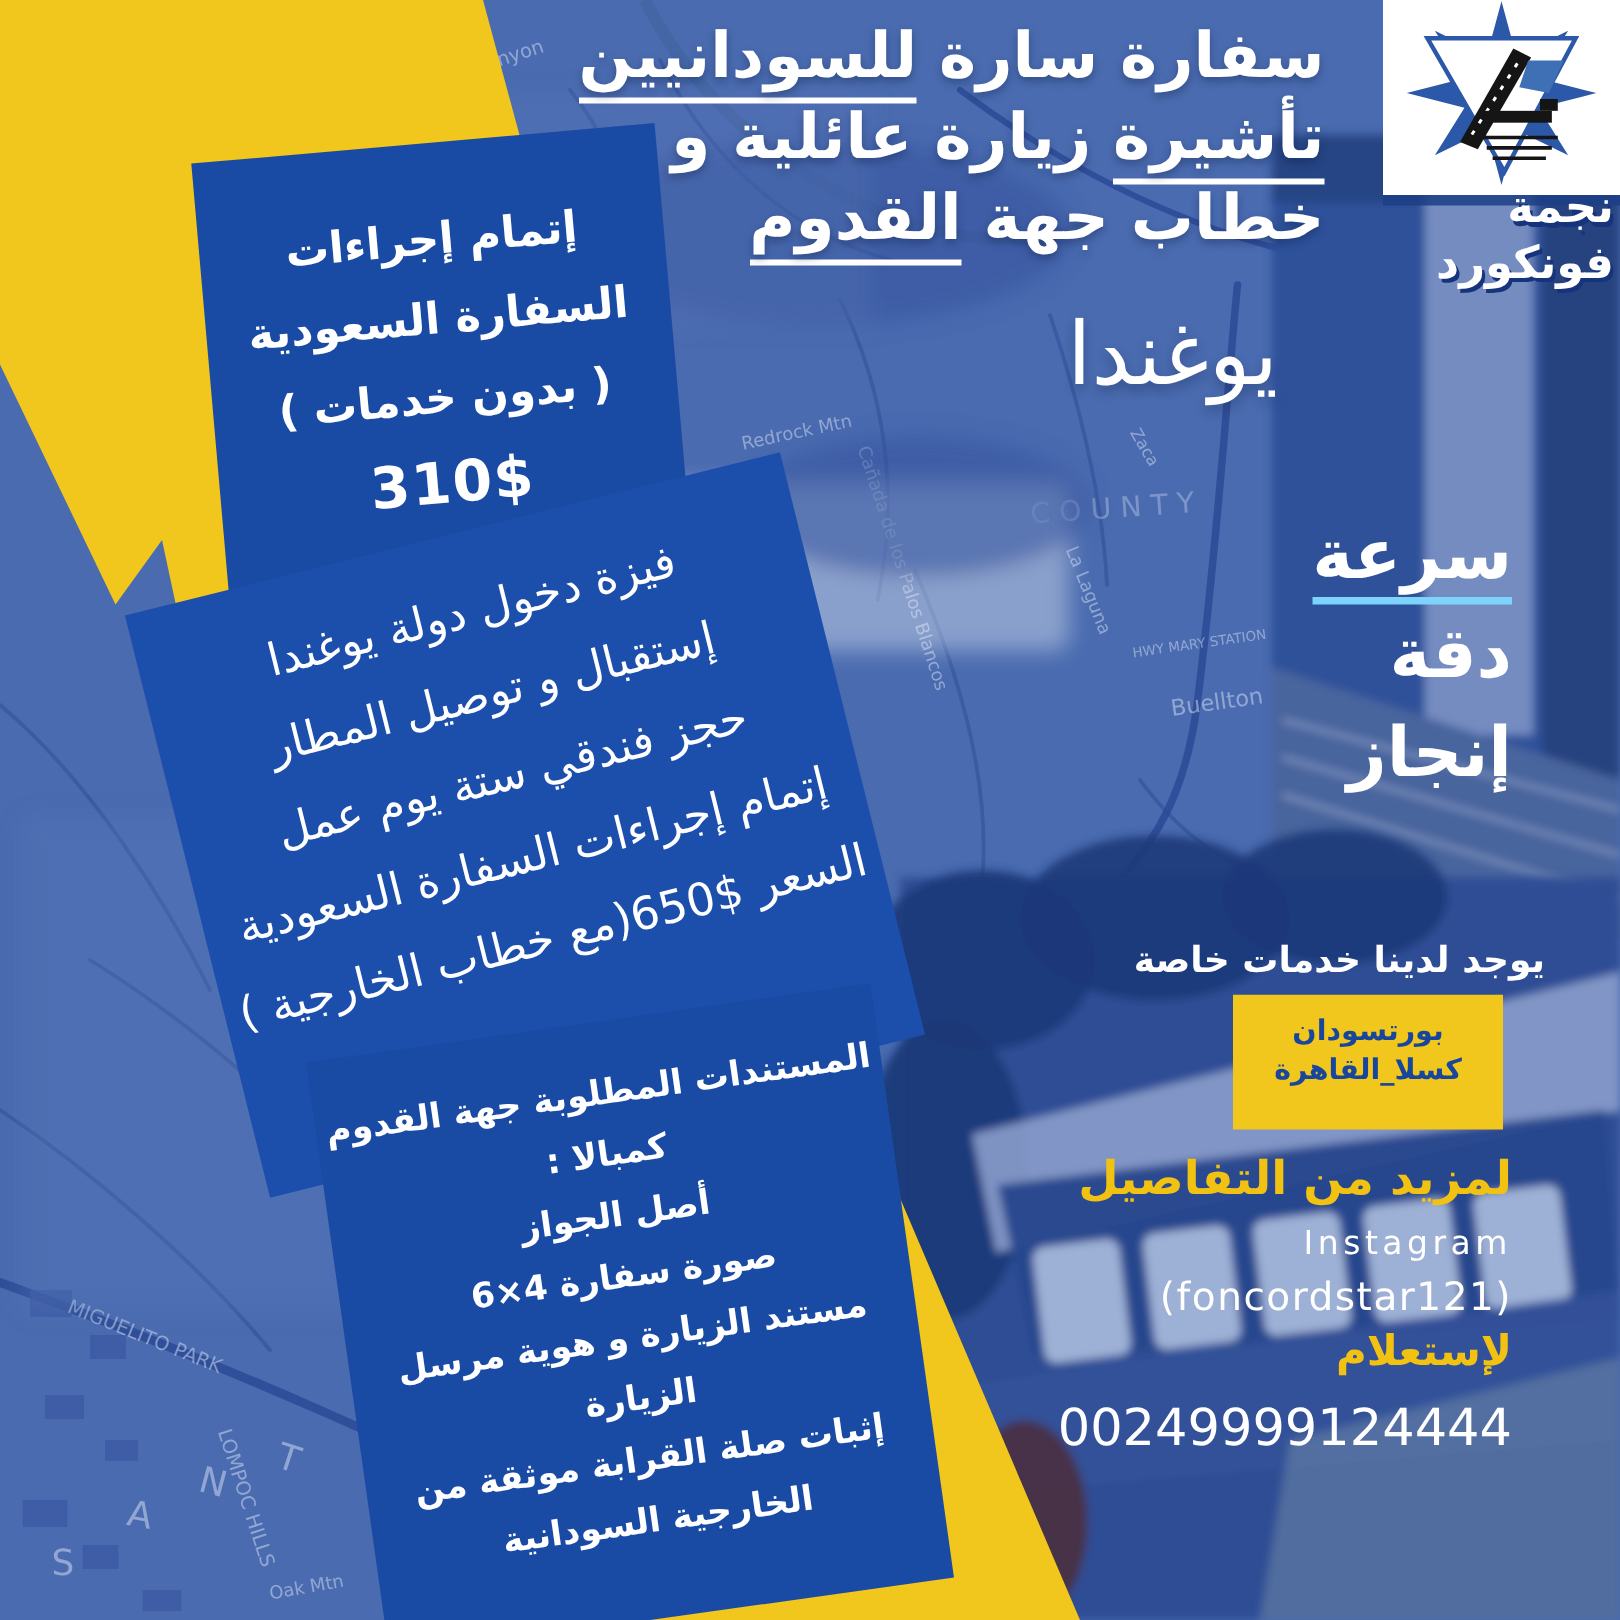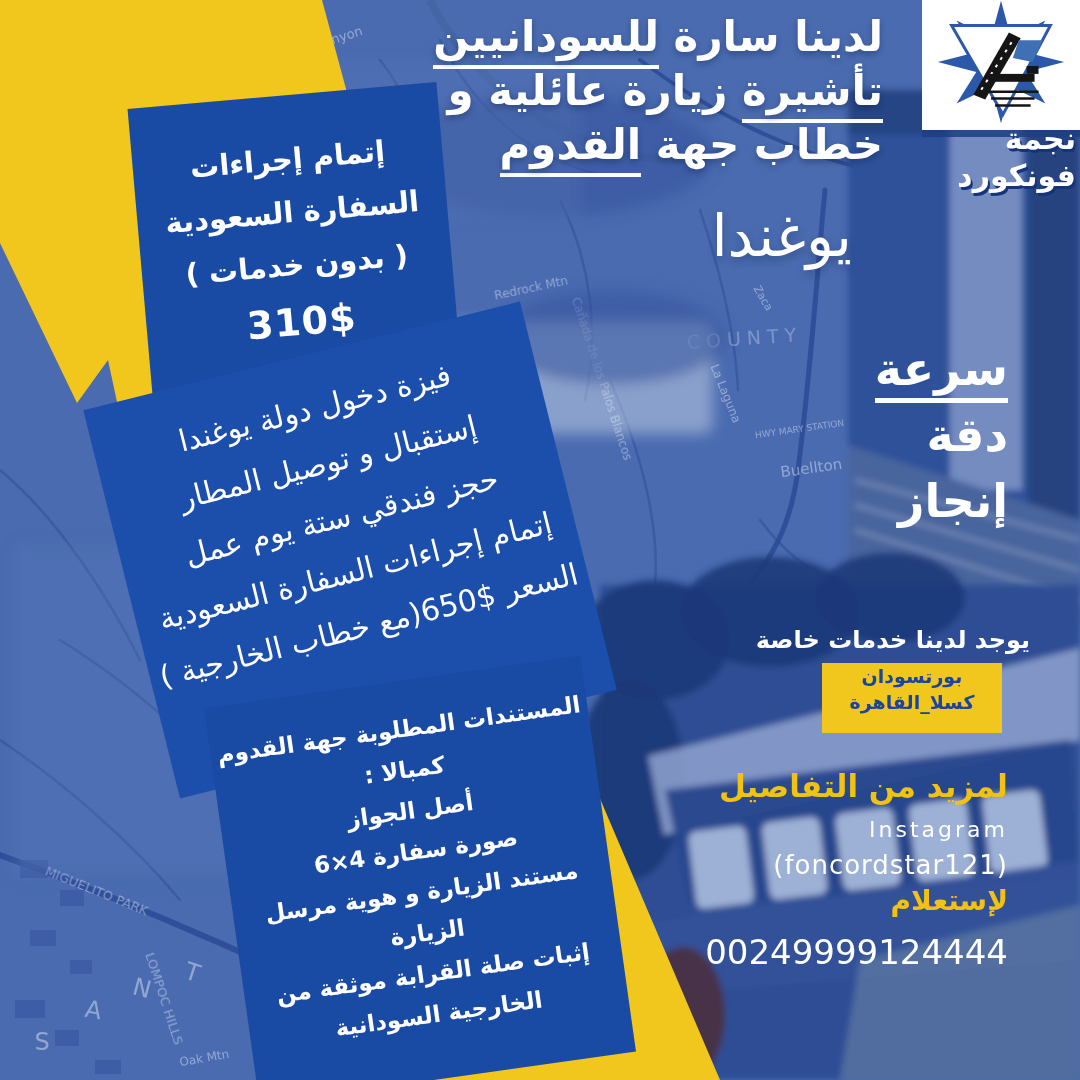--- a/index.html
+++ b/index.html
@@ -22,24 +22,24 @@
   .title{right:197px;top:10px;z-index:7;color:#fff;text-align:right;
          font-size:42px;font-weight:bold;line-height:54px;
          text-shadow:0 3px 6px rgba(10,25,60,.35);}
   .u{border-bottom:4px solid #fff;padding-bottom:4px;text-align:right;}
   .country{right:228px;top:202px;z-index:7;color:#fff;font-size:58px;font-weight:normal;
            text-shadow:0 4px 8px rgba(10,25,60,.3);}
 
   
   .qualities{right:72px;top:336px;z-index:7;color:#fff;text-align:right;
              font-size:46px;font-weight:bold;line-height:66px;}
-  .qualities .u{border-bottom:5px solid #ffffff;padding-bottom:2px;}
+  .qualities .u{border-bottom:5px solid #7dd3fc;padding-bottom:2px;}
   .special{right:50px;top:626px;z-index:7;color:#fff;font-size:24px;font-weight:bold;letter-spacing:4px;}
-  .badge{left:822px;top:663px;width:180px;height:70px;background:#F2C71D;z-index:7;
-         color:#17469C;font-size:19px;font-weight:bold;text-align:center;line-height:26px;box-sizing:border-box;}
+  .badge{left:822px;top:663px;width:180px;height:90px;background:#F2C71D;z-index:7;
+         color:#17469C;font-size:19px;font-weight:bold;text-align:center;line-height:26px;padding-top:11px;box-sizing:border-box;}
   .contact{right:72px;top:768px;z-index:7;color:#fff;text-align:right;}
   .c-details{font-size:31px;font-weight:bold;color:#F2C212;margin-bottom:8px;}
   .c-insta{font-size:22px;letter-spacing:3px;line-height:36px;}
   .c-handle{font-size:26px;letter-spacing:1px;line-height:34px;}
   .c-inquiry{font-size:28px;font-weight:bold;color:#F2C212;line-height:38px;margin-bottom:8px;}
   .c-phone{font-size:34px;line-height:48px;}
 
   
   .logobox{left:922px;top:0;width:158px;height:130px;background:#ffffff;z-index:8;}
   .logoshadow{left:922px;top:130px;width:158px;height:7px;background:#1c3e86;opacity:.85;z-index:8;}
@@ -174,21 +174,21 @@
     <div>المستندات المطلوبة جهة القدوم</div>
     <div>كمبالا :</div>
     <div>أصل الجواز</div>
     <div>صورة سفارة 4×6</div>
     <div>مستند الزيارة و هوية مرسل الزيارة</div>
     <div>إثبات صلة القرابة موثقة من</div>
     <div>الخارجية السودانية</div>
   </div>
 
   <div class="abs title">
-    <div><span>لدينا سارة </span><span class="u">للسودانيين</span></div>
+    <div><span>سفارة سارة </span><span class="u">للسودانيين</span></div>
     <div><span class="u">تأشيرة</span><span> زيارة عائلية و</span></div>
     <div><span>خطاب جهة </span><span class="u">القدوم</span></div>
   </div>
 
   <div class="abs country">يوغندا</div>
 
   <div class="abs qualities">
     <div><span class="u">سرعة</span></div>
     <div>دقة</div>
     <div>إنجاز</div>

